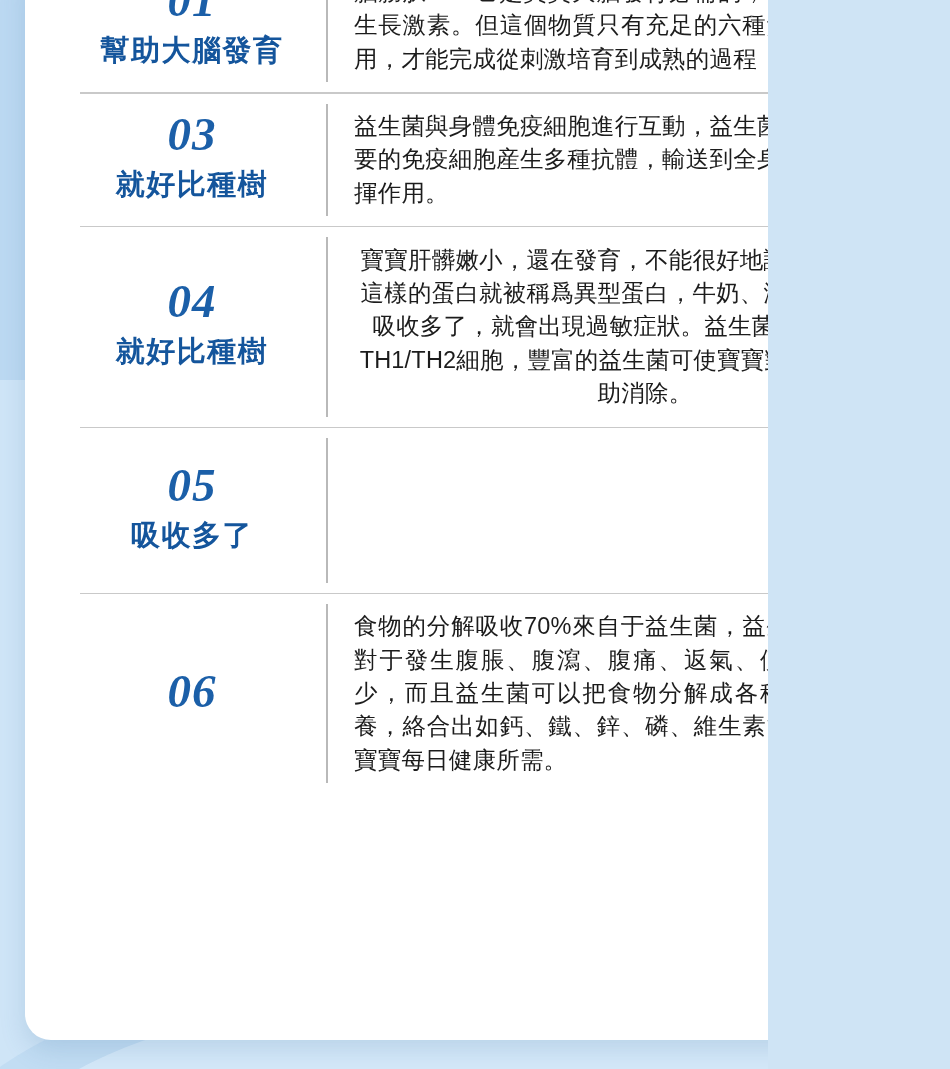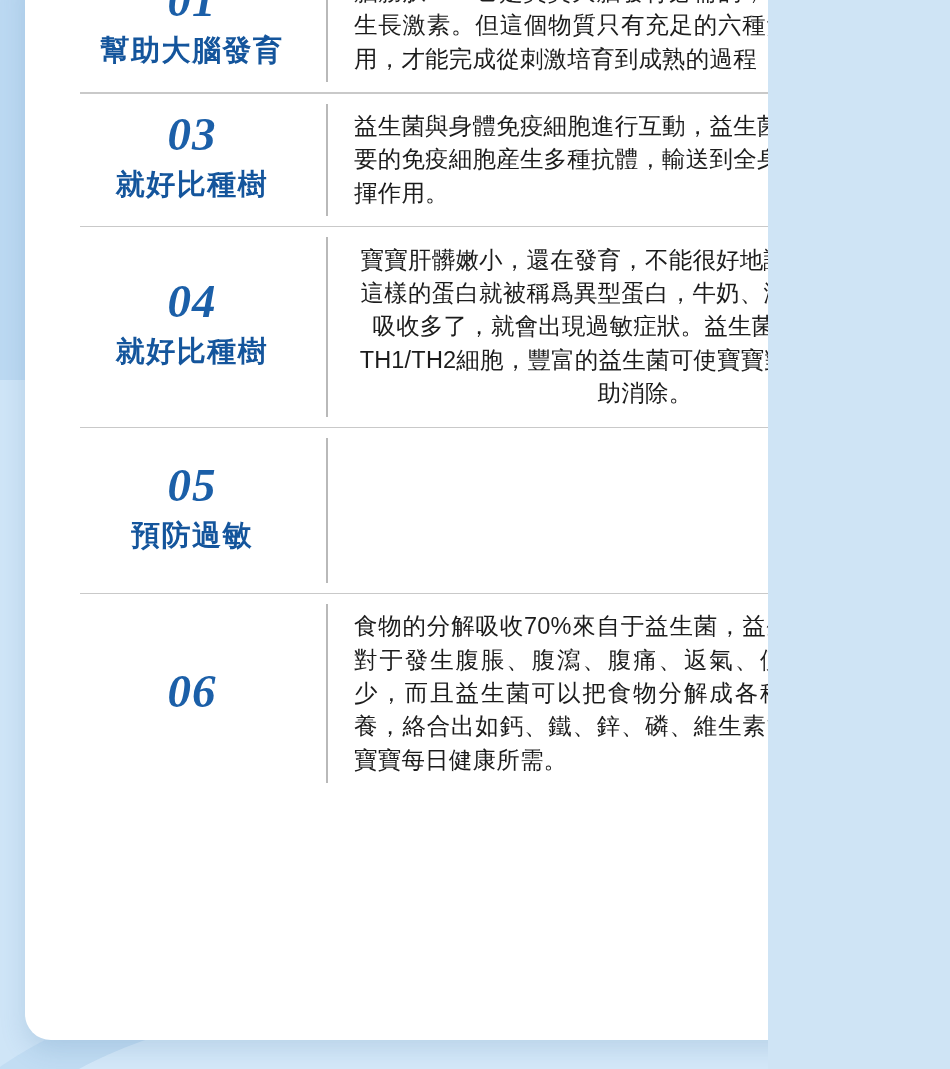--- a/index.html
+++ b/index.html
@@ -210,21 +210,21 @@
           </div>
           <div class="txt-cell">
             <div class="txt center">寶寶肝髒嫩小，還在發育，不能很好地識別某些蛋白，這樣的蛋白就被稱爲異型蛋白，牛奶、海鮮就比較多，吸收多了，就會出現過敏症狀。益生菌可以平衡免疫TH1/TH2細胞，豐富的益生菌可使寶寶對過敏的症狀幫助消除。</div>
           </div>
         </div>
         <div class="divider"></div>
 
         <div class="row r5">
           <div class="num-cell">
             <div class="num">05</div>
-            <div class="num-title">預防過敏</div>
+            <div class="num-title">吸收多了</div>
           </div>
         </div>
         <div class="divider"></div>
 
         <div class="row r6">
           <div class="num-cell">
             <div class="num">06</div>
           </div>
           <div class="txt-cell">
             <div class="txt justify">食物的分解吸收70%來自于益生菌，益生菌豐富的寶貝對于發生腹脹、腹瀉、腹痛、返氣、便秘等問題會減少，而且益生菌可以把食物分解成各種可以吸收的營養，絡合出如鈣、鐵、鋅、磷、維生素等營養素，保障寶寶每日健康所需。</div>

